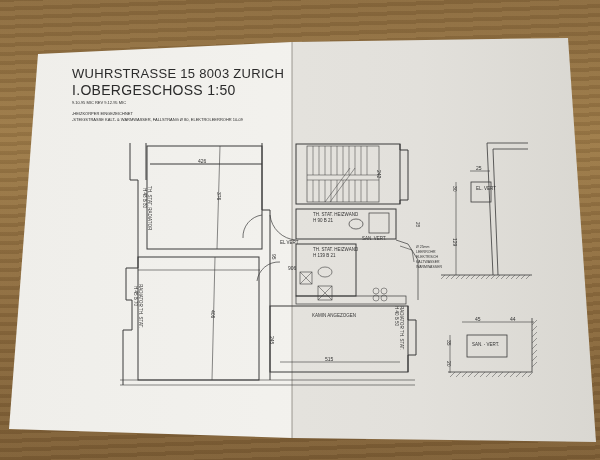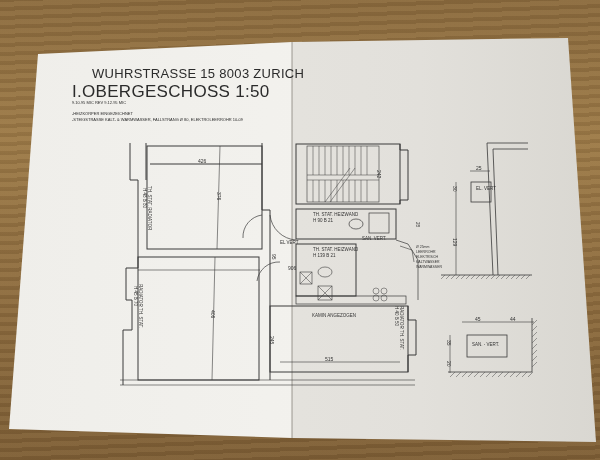--- a/index.html
+++ b/index.html
@@ -9,22 +9,22 @@
   .grain{position:absolute;inset:0;
     background:repeating-linear-gradient(178deg,rgba(60,40,15,0.10) 0 2px,rgba(255,230,180,0.05) 2px 7px,rgba(50,30,10,0.08) 7px 9px);}
   .sheet-left{position:absolute;left:0;top:0;width:600px;height:460px;
     clip-path:polygon(38px 54px,292px 42px,292px 438px,9px 429px);
     background:linear-gradient(90deg,#efeeea 0%,#f3f2ee 60%,#e9e8e3 100%);}
   .sheet-right{position:absolute;left:0;top:0;width:600px;height:460px;
     clip-path:polygon(292px 42px,568px 38px,596px 442px,292px 438px);
     background:linear-gradient(90deg,#dcdad5 0%,#e6e4df 30%,#e2e0db 70%,#d9d7d1 100%);}
   .fold{position:absolute;left:291px;top:42px;width:2px;height:396px;background:rgba(120,115,105,0.35);}
   .t{position:absolute;color:#2b2b2b;white-space:nowrap;}
-  .title1{left:72px;top:66px;font-size:13px;letter-spacing:0.3px;margin-left:20px;}
-  .title2{left:72px;top:82px;font-size:17px;letter-spacing:0.3px;}
+  .title1{left:72px;top:66px;font-size:13px;letter-spacing:0.3px;}
+  .title2{left:72px;top:82px;font-size:14px;letter-spacing:0.3px;}
   .sub{left:72px;top:100px;font-size:4px;}
   .note1{left:72px;top:111px;font-size:4px;}
   .note2{left:72px;top:117px;font-size:4px;}
   .small{font-size:4.5px;color:#333;}
   .dim{font-size:5px;color:#333;}
   .vert2{transform:rotate(90deg);transform-origin:left top;}
   svg.plan{position:absolute;left:0;top:0;}
 </style>
 </head>
 <body>

